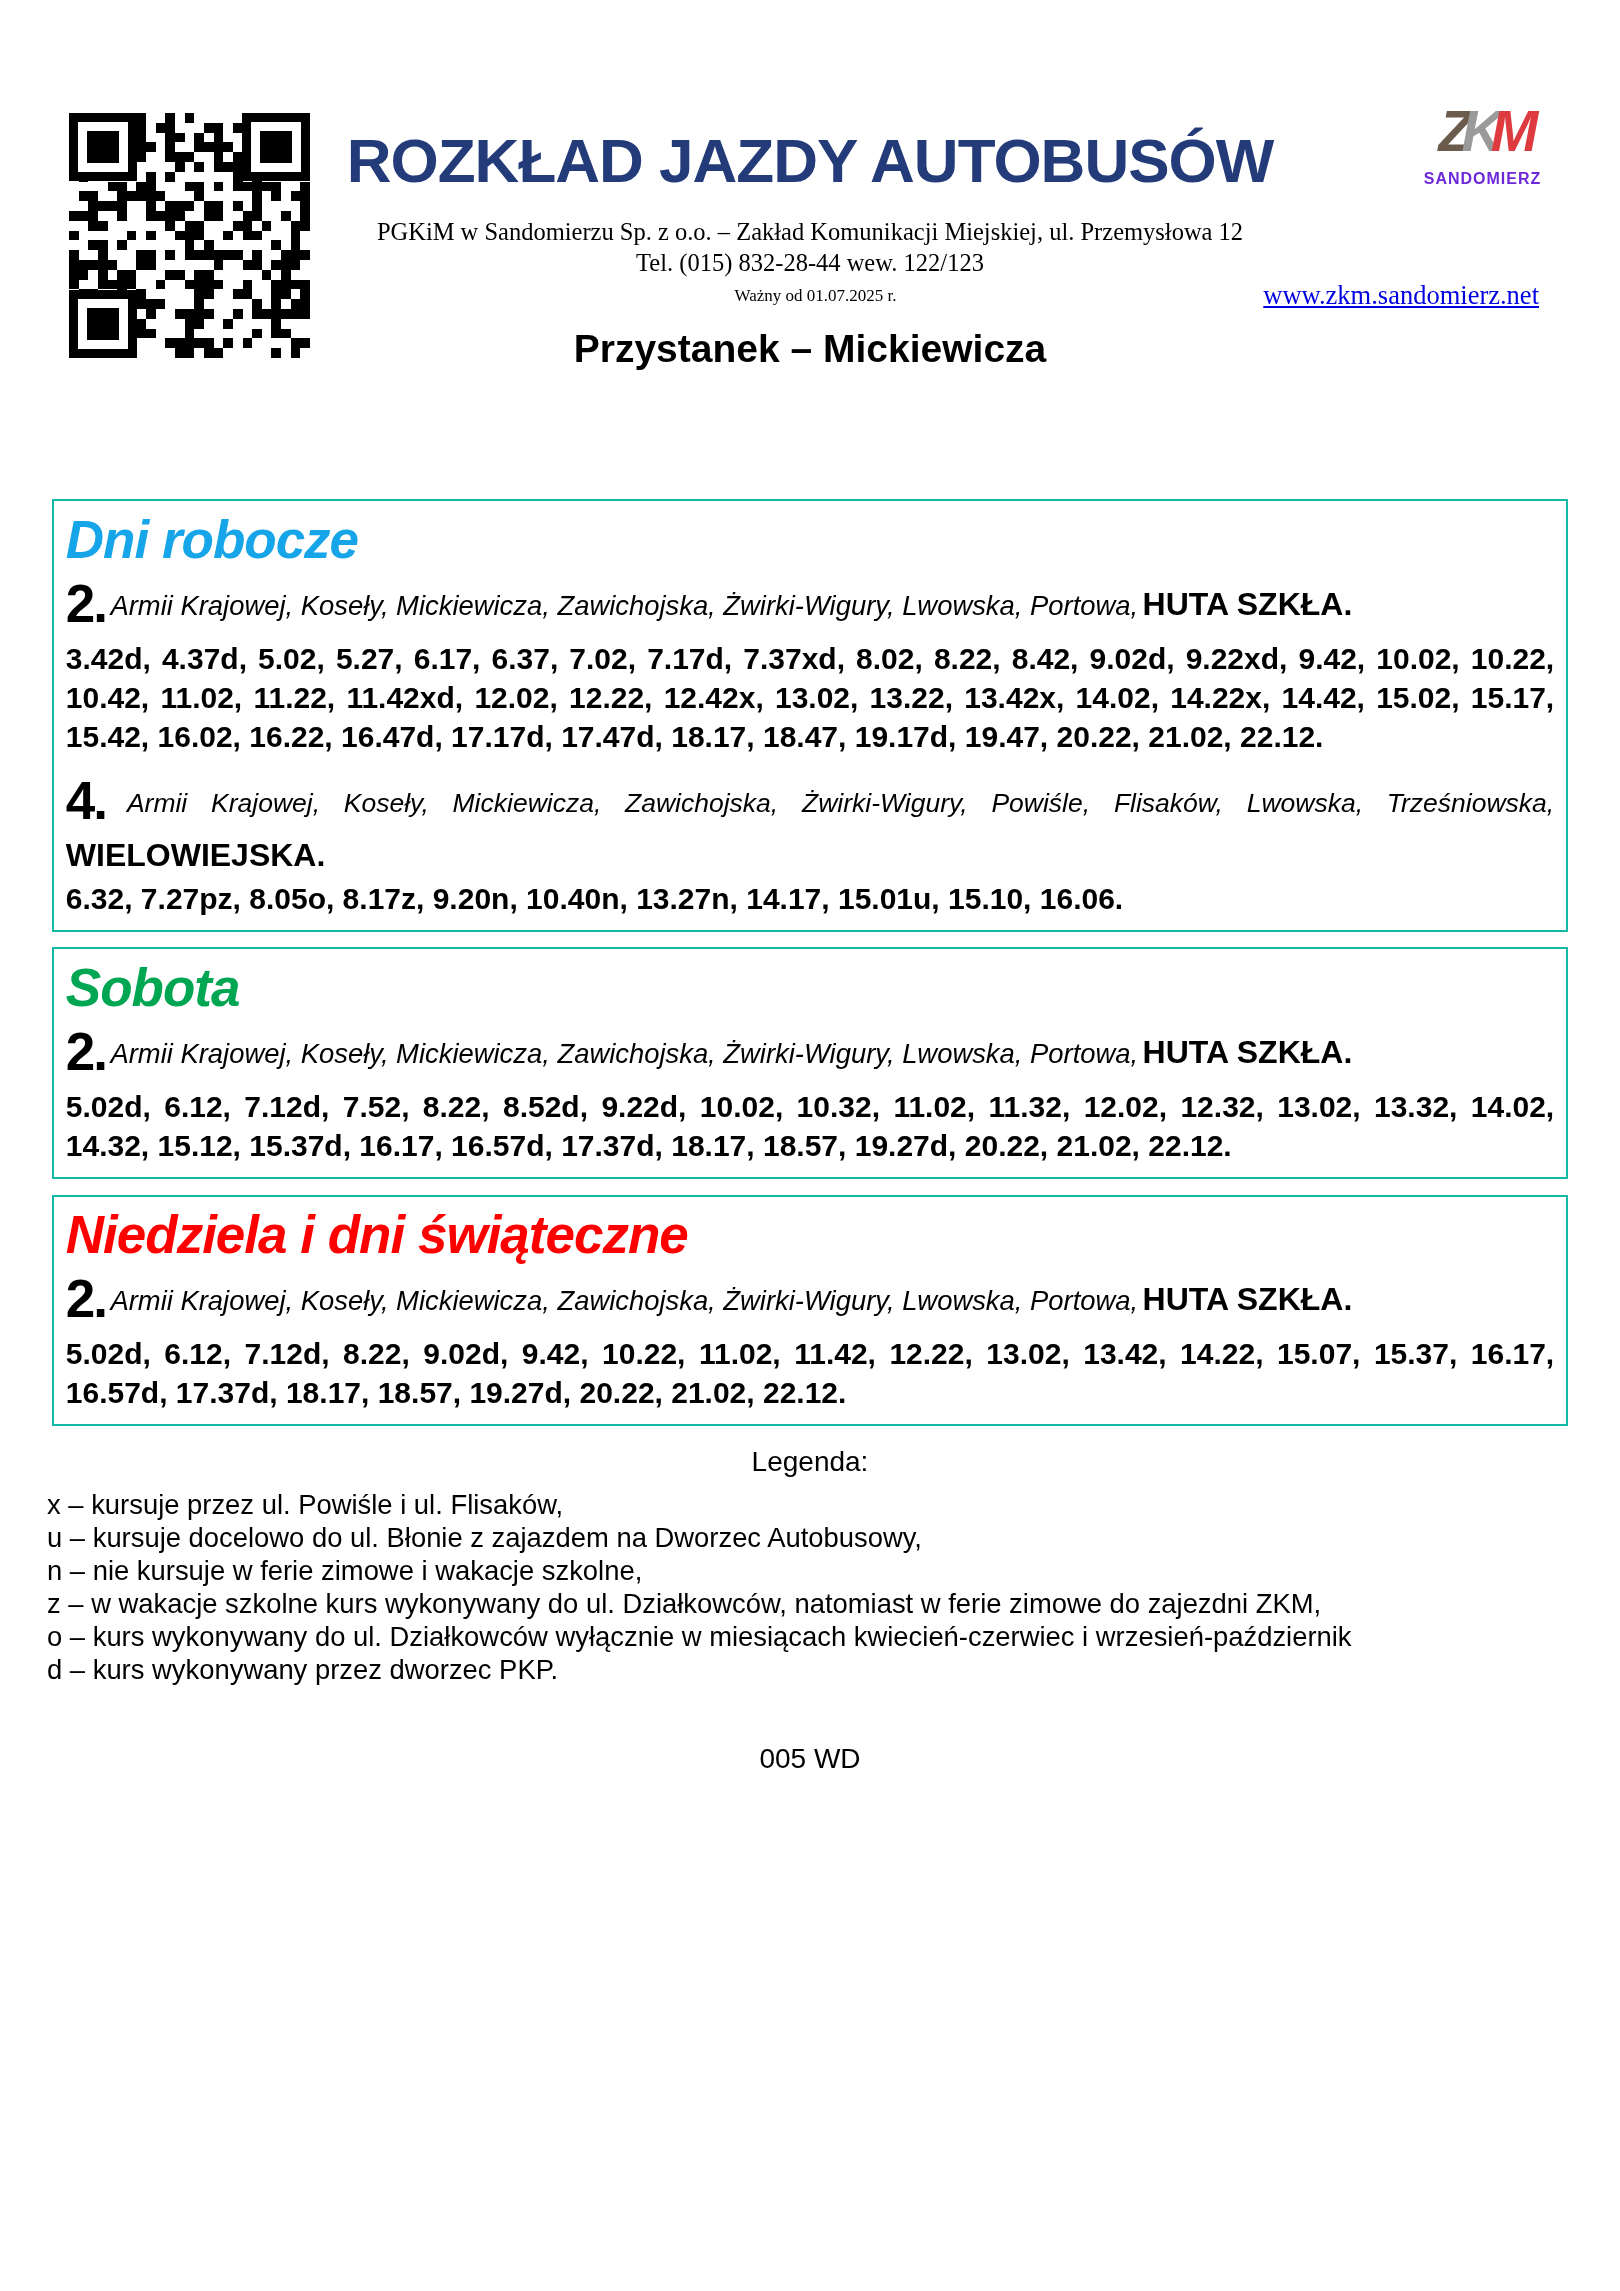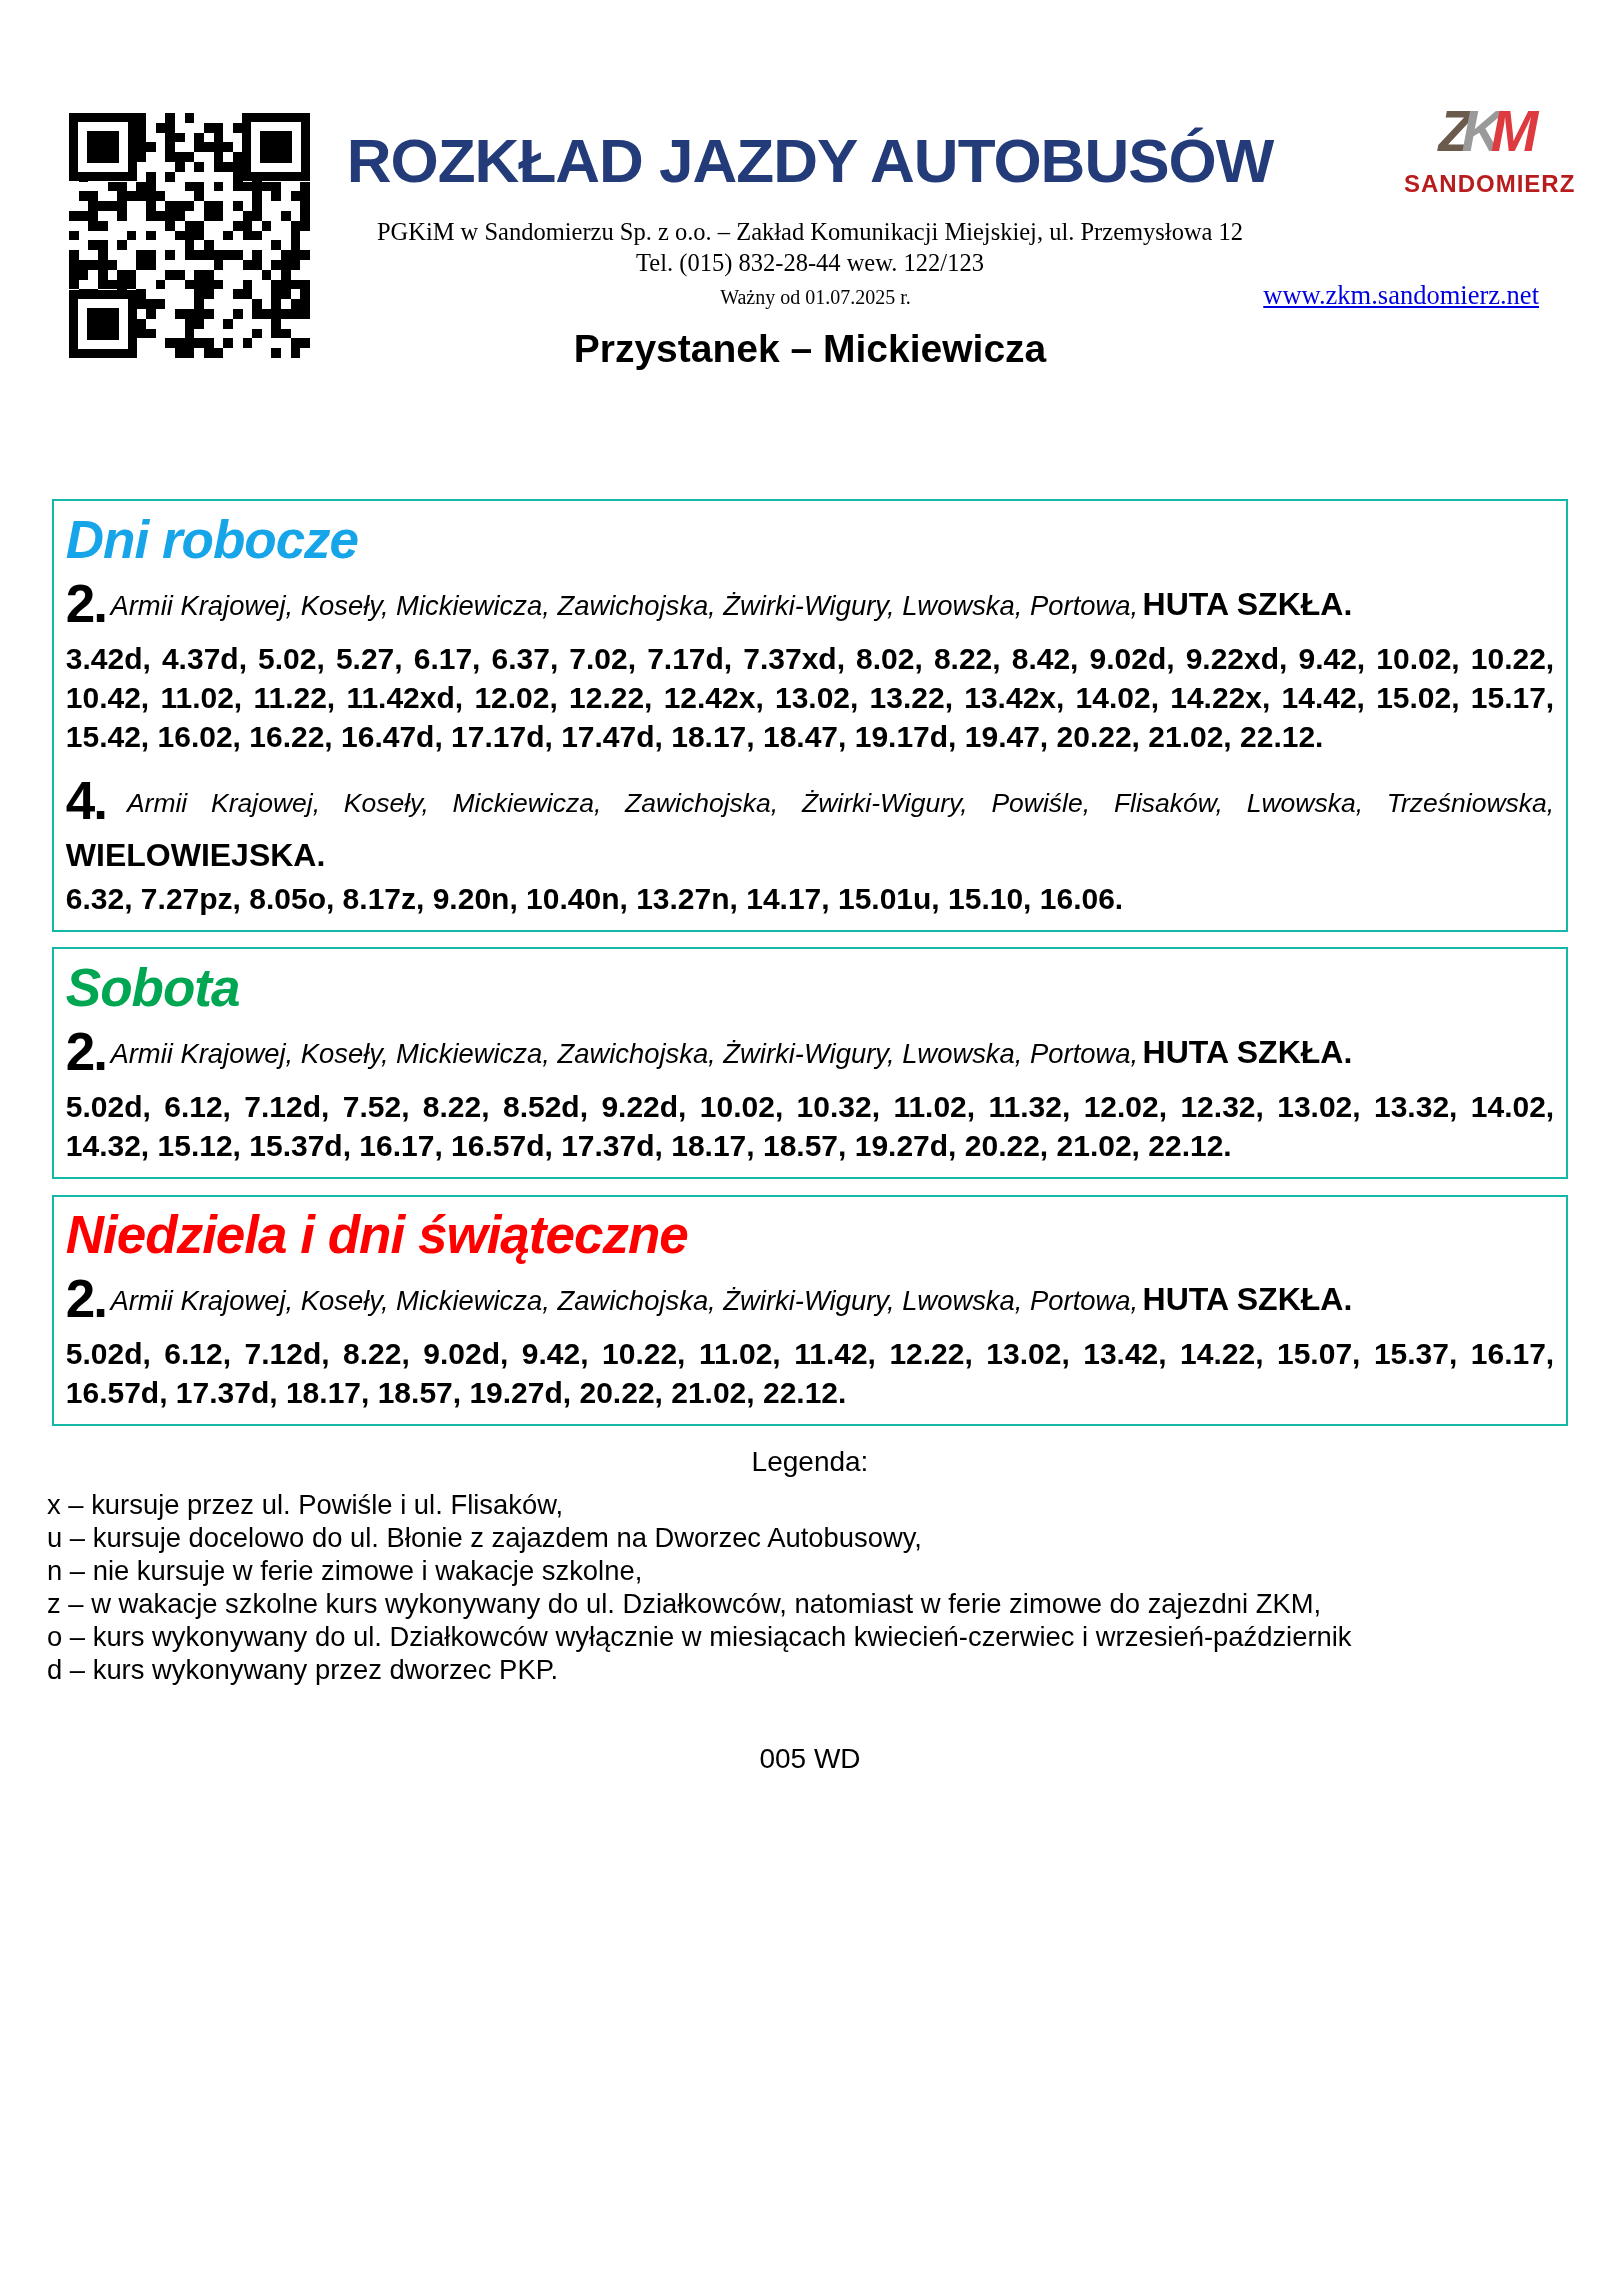--- a/index.html
+++ b/index.html
@@ -29,41 +29,41 @@
 
   .main-title {
     position:absolute; left:0; right:0; top:125px; text-align:center;
     font-size:62px; font-weight:bold; letter-spacing:-1px; color:#233B78;
   }
   .org-line { position:absolute; left:0; right:0; text-align:center;
     font-family:"Liberation Serif", serif; font-size:24.5px; }
   .org1 { top:218px; }
   .org2 { top:249px; }
   .valid { position:absolute; left:0; right:0; top:286px; text-align:center;
-    font-family:"Liberation Serif", serif; font-size:20px;padding-left:11px; }
+    font-family:"Liberation Serif", serif; font-size:17px;padding-left:11px; }
   .website {
     position:absolute; right:81px; top:280px;
     font-family:"Liberation Serif", serif; font-size:26.5px;
     color:#0000E0; text-decoration:underline; cursor:pointer;
   }
   .stop-title {
     position:absolute; left:0; right:0; top:327px; text-align:center;
     font-size:39px; font-weight:bold;
   }
   
   .logo { position:absolute; left:1404px; top:94px; width:157px; text-align:center; }
   .logo-letters {
     font-style:italic; font-weight:bold; font-size:57px; line-height:74px;
     letter-spacing:-11.8px; white-space:nowrap;
   }
   .logo-z { color:#6B5B4D; }
   .logo-k { color:#9A9A9A; }
   .logo-m { color:#DD3B40; }
   .logo-sub {
-    font-weight:bold; font-size:24px; letter-spacing:1px; margin-top:2px; color:#b91c1c;
+    font-weight:bold; font-size:16px; letter-spacing:1px; margin-top:2px; color:#6d28d9;
   }
   
   .box {
     margin:0 52px 15.7px 52px; border:2px solid #14b8a6;
     padding:3.9px 11.8px 11.8px 11.8px; box-sizing:border-box;
   }
   .sec-head {
     font-style:italic; font-weight:bold; font-size:53px;
     letter-spacing:-1px; margin:3.9px 0 5.9px 0; line-height:61px;
   }

